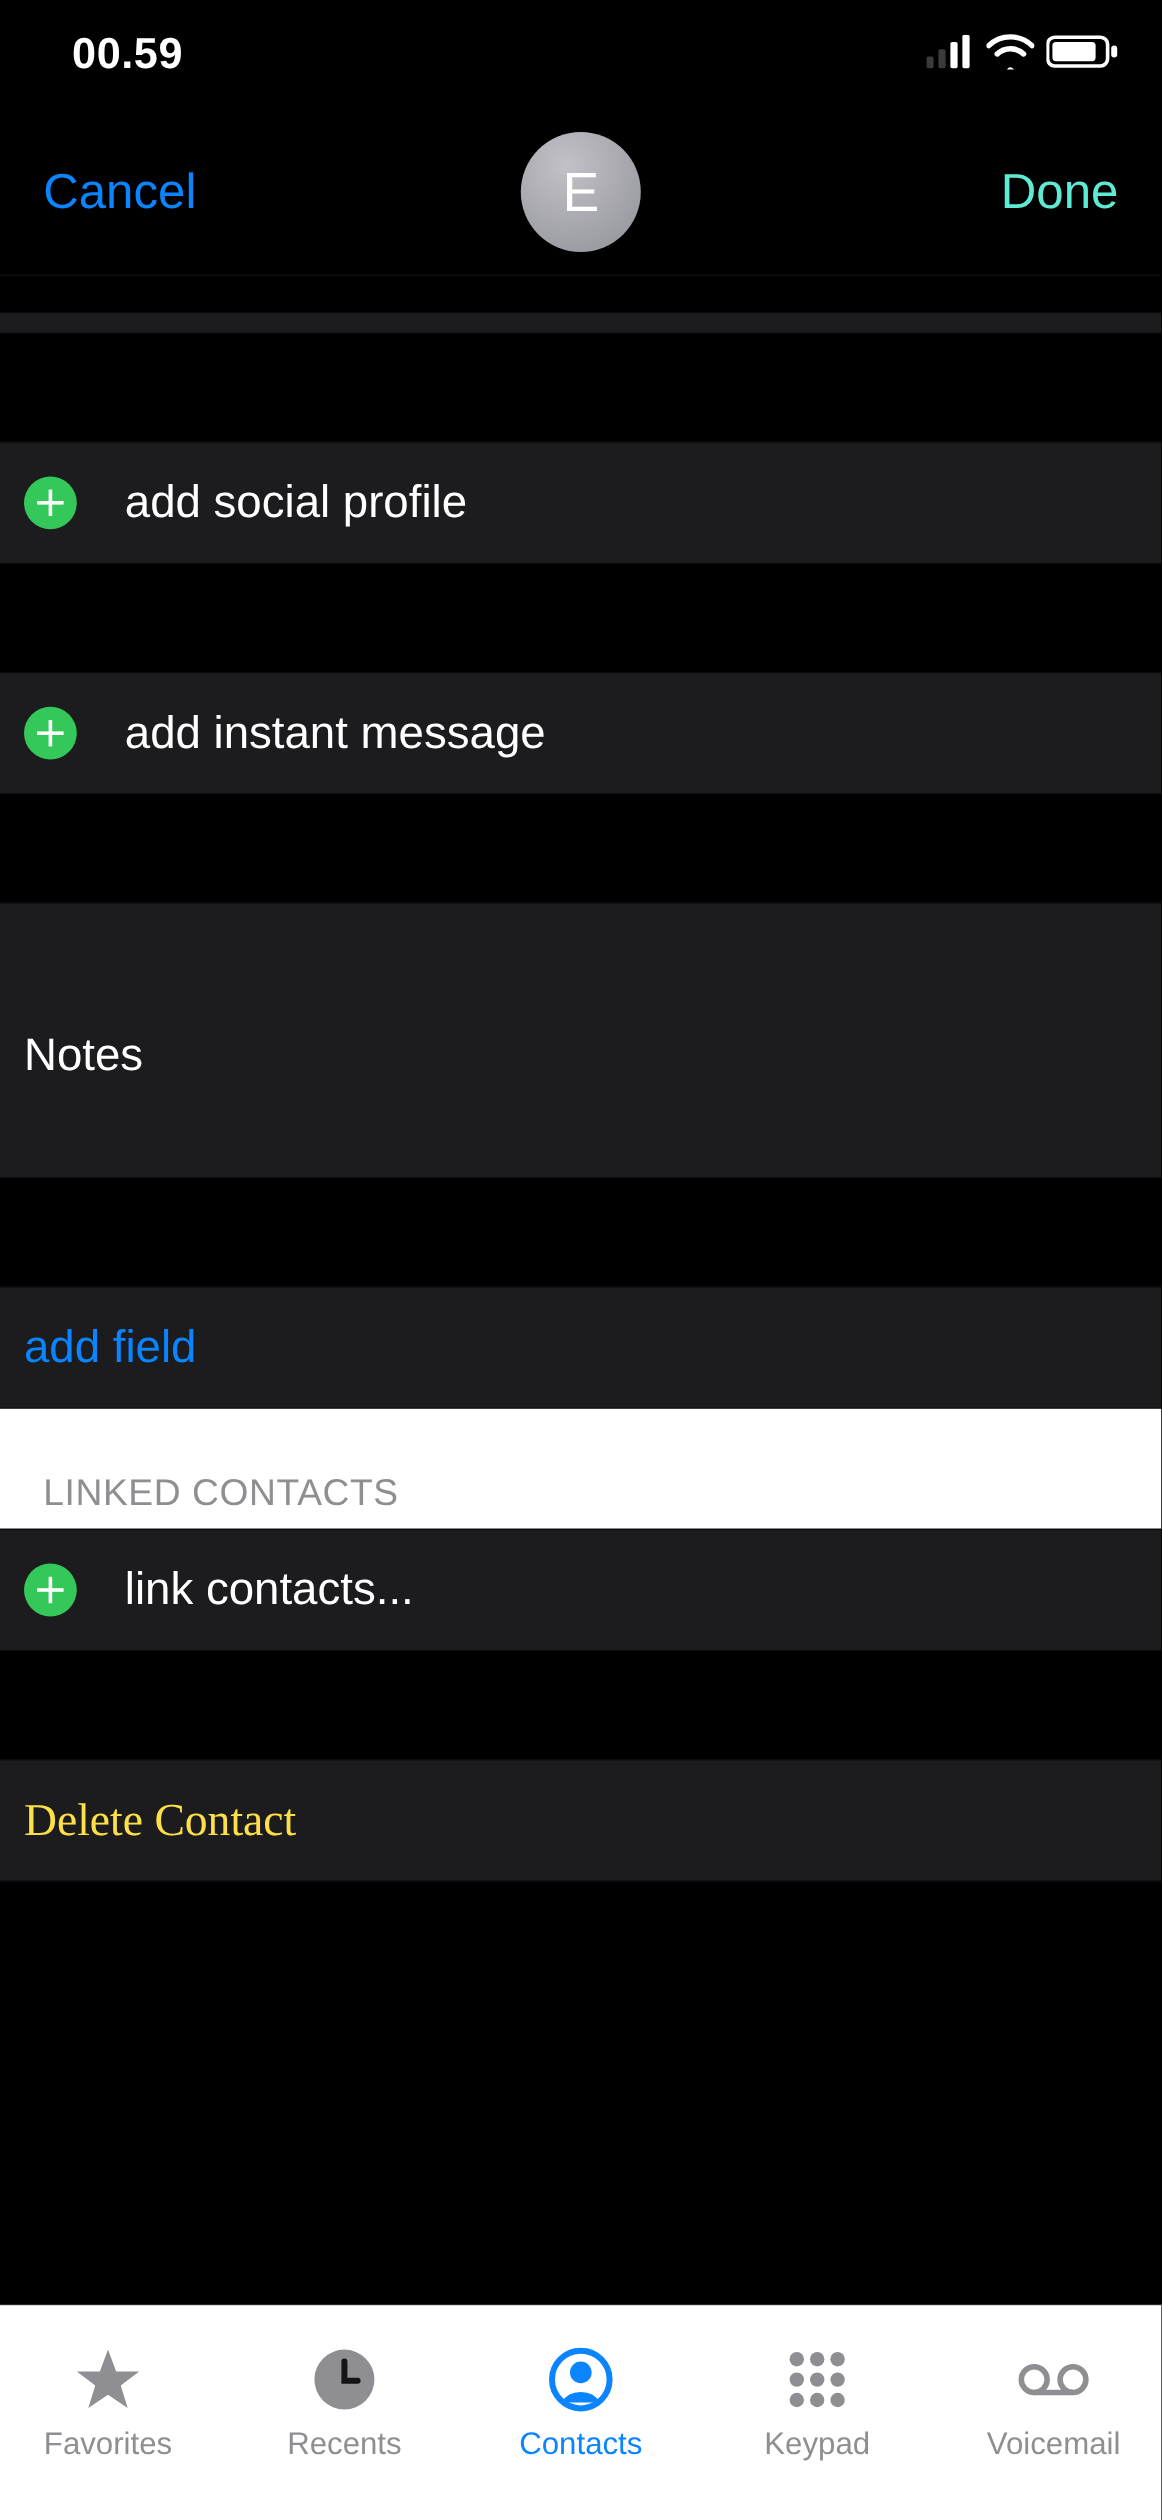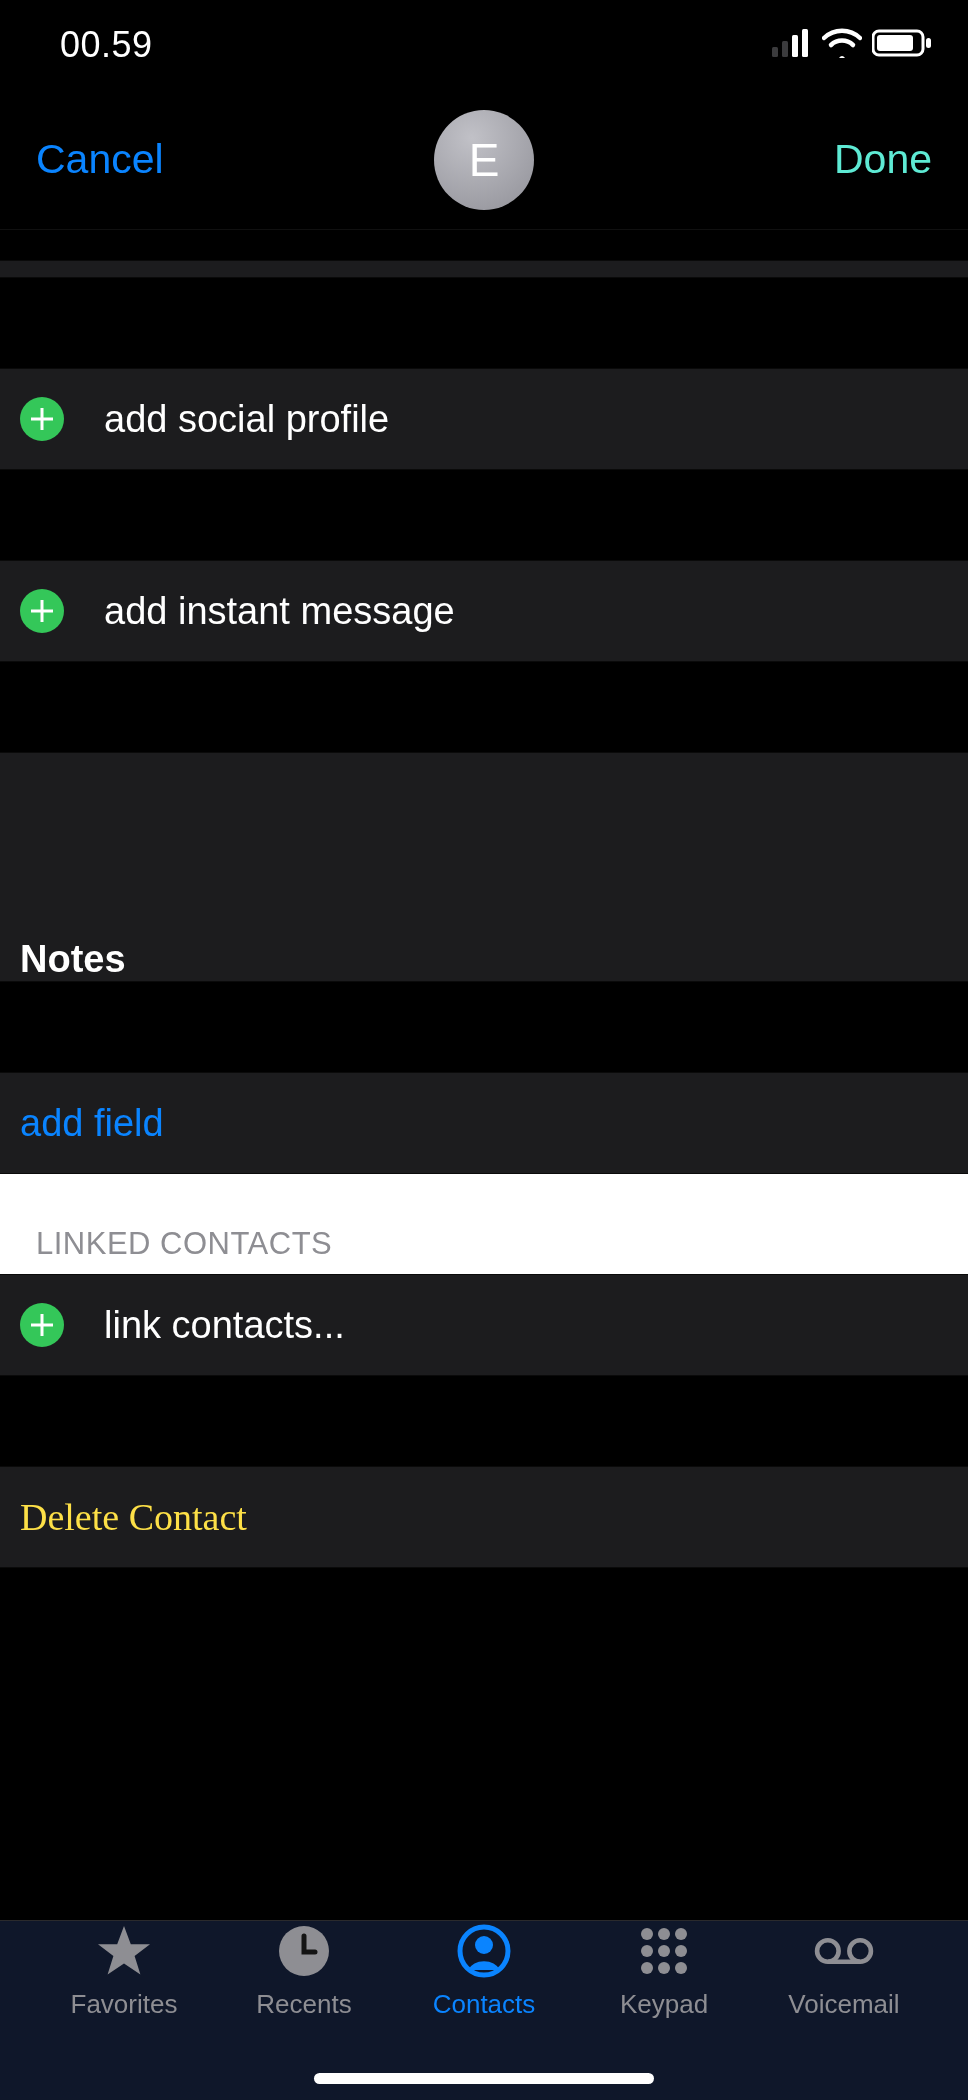--- a/index.html
+++ b/index.html
@@ -21,21 +21,21 @@
   
   .status-bar {
     height: 90px;
     display: flex;
     align-items: center;
     justify-content: space-between;
     padding: 0 36px 0 60px;
   }
   .status-time {
     font-size: 36px;
-    font-weight: 400;
+    font-weight: 700;
     letter-spacing: 0.5px;
   }
   .status-right {
     display: flex;
     align-items: center;
     gap: 10px;
   }
   
   .nav-bar {
     height: 140px;
@@ -94,24 +94,23 @@
     display: flex;
     align-items: center;
     min-height: 102px;
     padding: 0 20px;
     font-size: 38px;
     color: #fff;
   }
   .row.notes {
     flex-direction: column;
     align-items: flex-start;
-    justify-content: flex-end;
+    justify-content: center;
     padding-top: 26px;
     min-height: 230px;
-    font-weight: bold;
   }
   .row.blue { color: #0A84FF; }
   .row.red { color: #fde047; font-family: Liberation Serif, serif; }
   .add-icon {
     width: 44px;
     height: 44px;
     border-radius: 50%;
     background: #34c759;
     position: relative;
     margin-right: 40px;
@@ -122,26 +121,26 @@
     position: absolute;
     background: #fff;
     left: 50%; top: 50%;
     transform: translate(-50%, -50%);
   }
   .add-icon::before { width: 22px; height: 3px; }
   .add-icon::after  { width: 3px; height: 22px; }
   
   .tab-bar {
     height: 180px;
-    background: #0f172a;
+    background: #ffffff;
     border-top: 1px solid #2a2a2c;
     display: flex;
-    justify-content: center;
+    justify-content: space-between;
     align-items: flex-start;
-    padding-top: 2px;
+    padding-top: 34px;
   }
   .tab {
     display: flex;
     flex-direction: column;
     align-items: center;
     gap: 10px;
     color: #8e8e93;
     font-size: 26px;
     width: 180px;
   }

